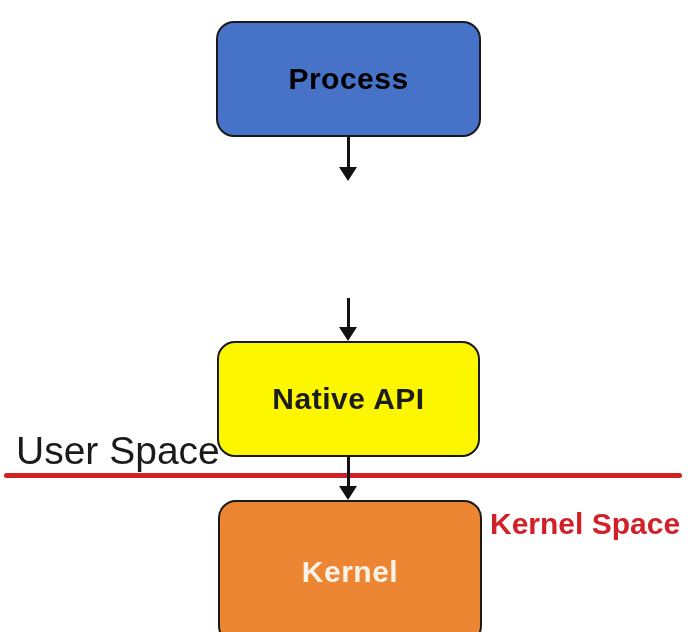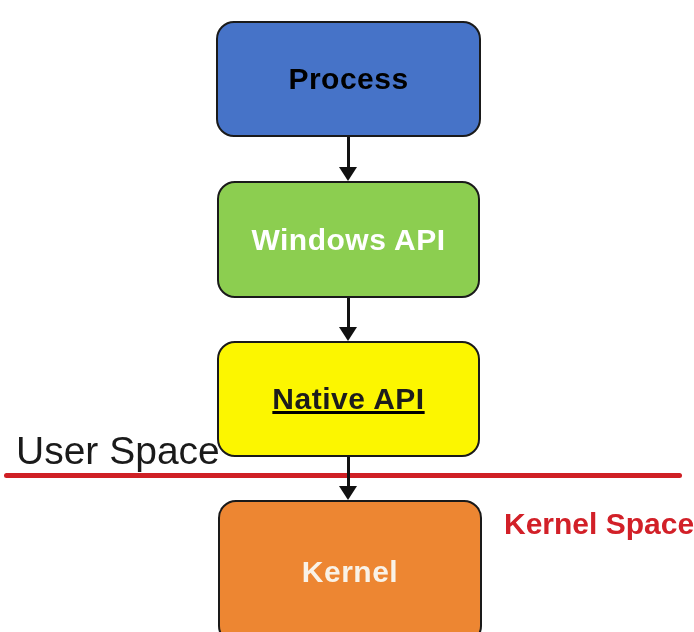--- a/index.html
+++ b/index.html
@@ -25,21 +25,21 @@
     box-sizing: border-box;
   }
   .node-label {
     font-size: 30px;
     font-weight: 600;
     letter-spacing: 0.5px;
     white-space: nowrap;
   }
   .box-process     { left: 216px; top:  21px; width: 265px; height: 116px; }
   .box-windows-api { left: 217px; top: 181px; width: 263px; height: 117px; }
-  .box-native-api  { left: 217px; top: 341px; width: 263px; height: 116px; text-decoration: underline; }
+  .box-native-api  { left: 217px; top: 341px; width: 263px; height: 116px; }
   .box-kernel      { left: 218px; top: 500px; width: 264px; height: 144px; }
 
   .arrow {
     position: absolute;
     left: 339px;
     width: 18px;
     display: flex;
     flex-direction: column;
     align-items: center;
     z-index: 3;
@@ -76,43 +76,40 @@
     white-space: nowrap;
     line-height: 1.1;
   }
   .user-space-label {
     left: 16px;
     top: 430px;
     font-size: 39px;
     font-weight: 400;
   }
   .kernel-space-label {
-    left: 504px;
+    left: 490px;
     top: 507px;
     font-size: 30px;
     font-weight: 700;
   }
 </style>
 </head>
 <body>
 
 <div class="canvas">
 
   <div class="node box-process" style="background-color: rgb(70, 115, 200);">
     <span class="node-label" style="color: #000000;">Process</span>
   </div>
 
   <div class="arrow arrow-1">
     <div class="arrow-stem" style="background-color: rgb(17, 17, 17);"></div>
     <div class="arrow-head" style="border-top-color: rgb(17, 17, 17);"></div>
   </div>
 
-  <div class="node box-windows-api" style="background-color: rgb(140, 206, 80);">
-    <span class="node-label" style="color: rgb(255, 255, 255);">Windows API</span>
-  </div>
 
   <div class="arrow arrow-2">
     <div class="arrow-stem" style="background-color: rgb(17, 17, 17);"></div>
     <div class="arrow-head" style="border-top-color: rgb(17, 17, 17);"></div>
   </div>
 
   <div class="node box-native-api" style="background-color: rgb(252, 246, 0);">
     <span class="node-label" style="color: rgb(28, 28, 28);">Native API</span>
   </div>
 

